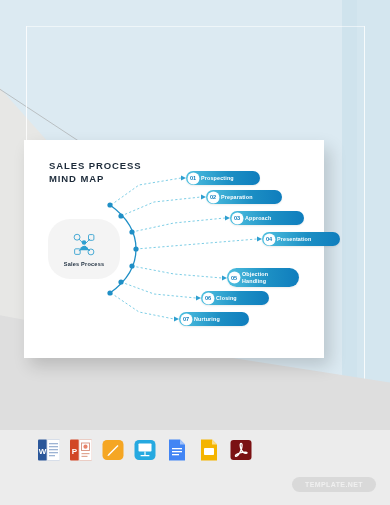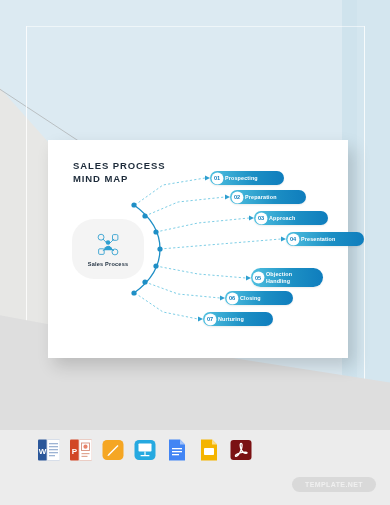--- a/index.html
+++ b/index.html
@@ -77,21 +77,21 @@
   .bg-footer {
     position: absolute;
     left: 0; top: 430px;
     width: 390px; height: 75px;
     background: #ececec;
   }
 
   
   #card {
     position: absolute;
-    left: 48px; top: 140px;
+    left: 24px; top: 140px;
     width: 300px; height: 218px;
     background: #ffffff;
     box-shadow: 6px 8px 16px rgba(0,0,0,0.16);
   }
 
   .card-title {
     position: absolute;
     left: 25px; top: 19px;
     font-size: 9.5px;
     font-weight: bold;

